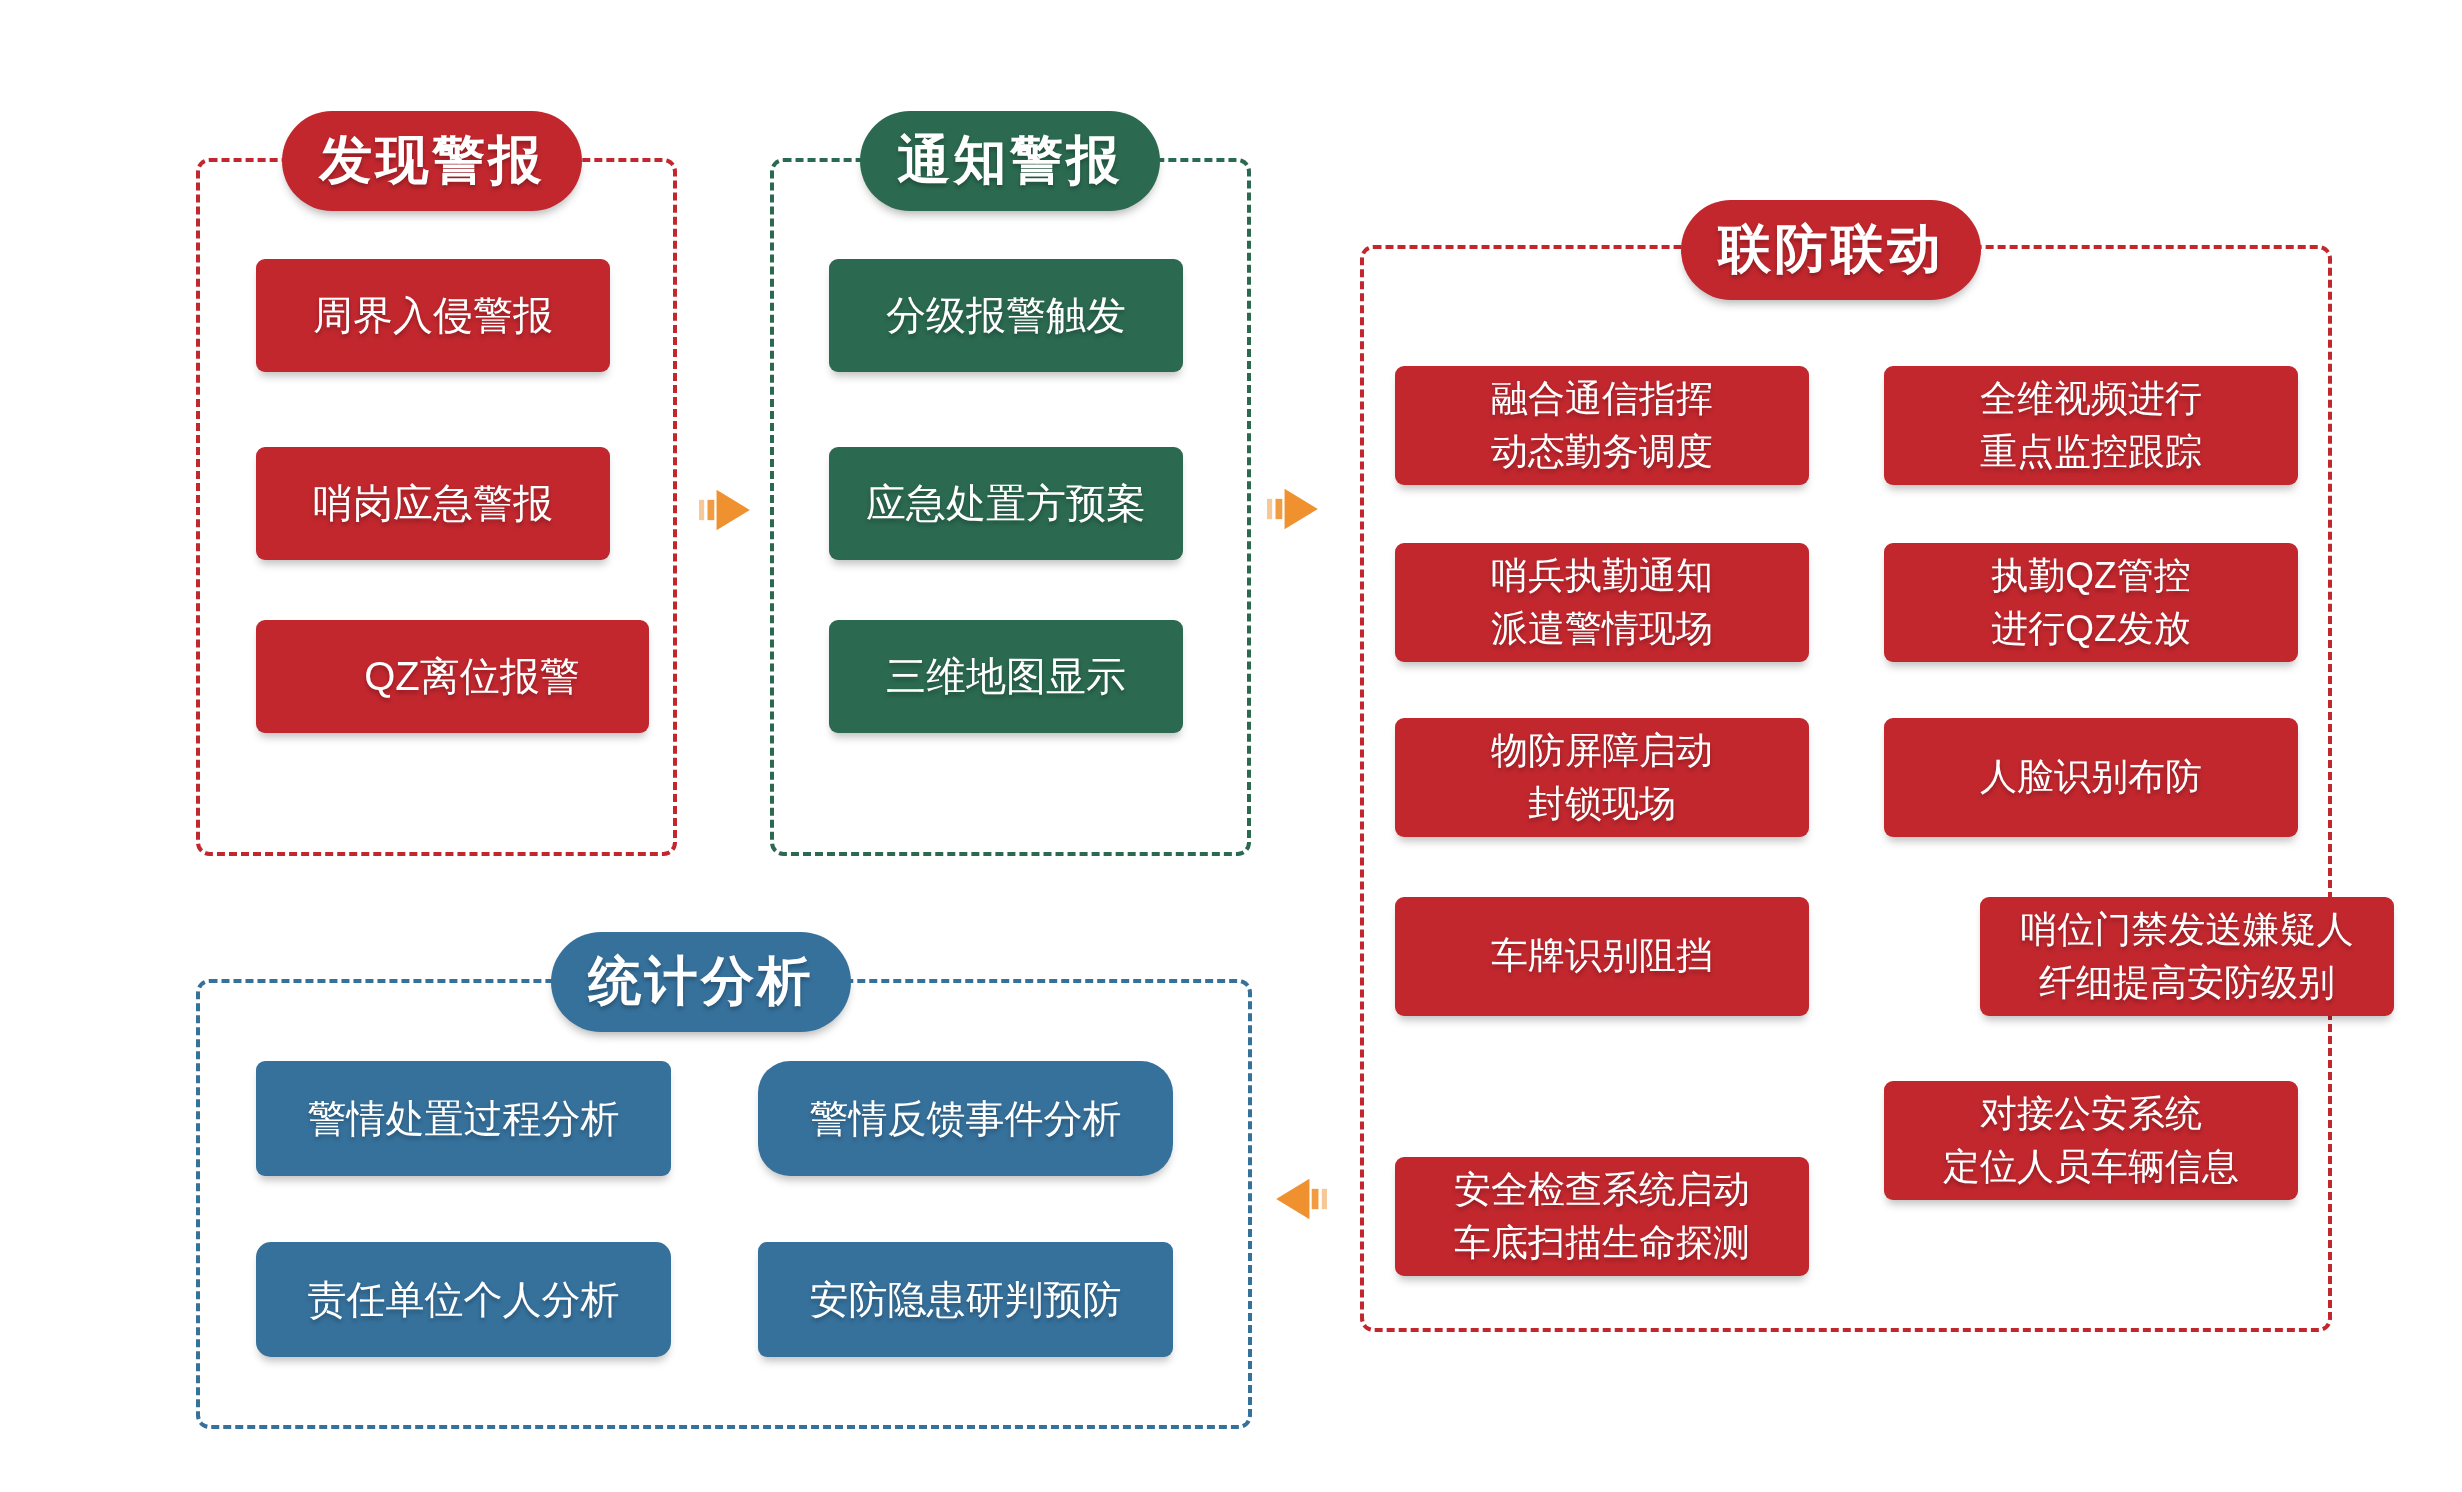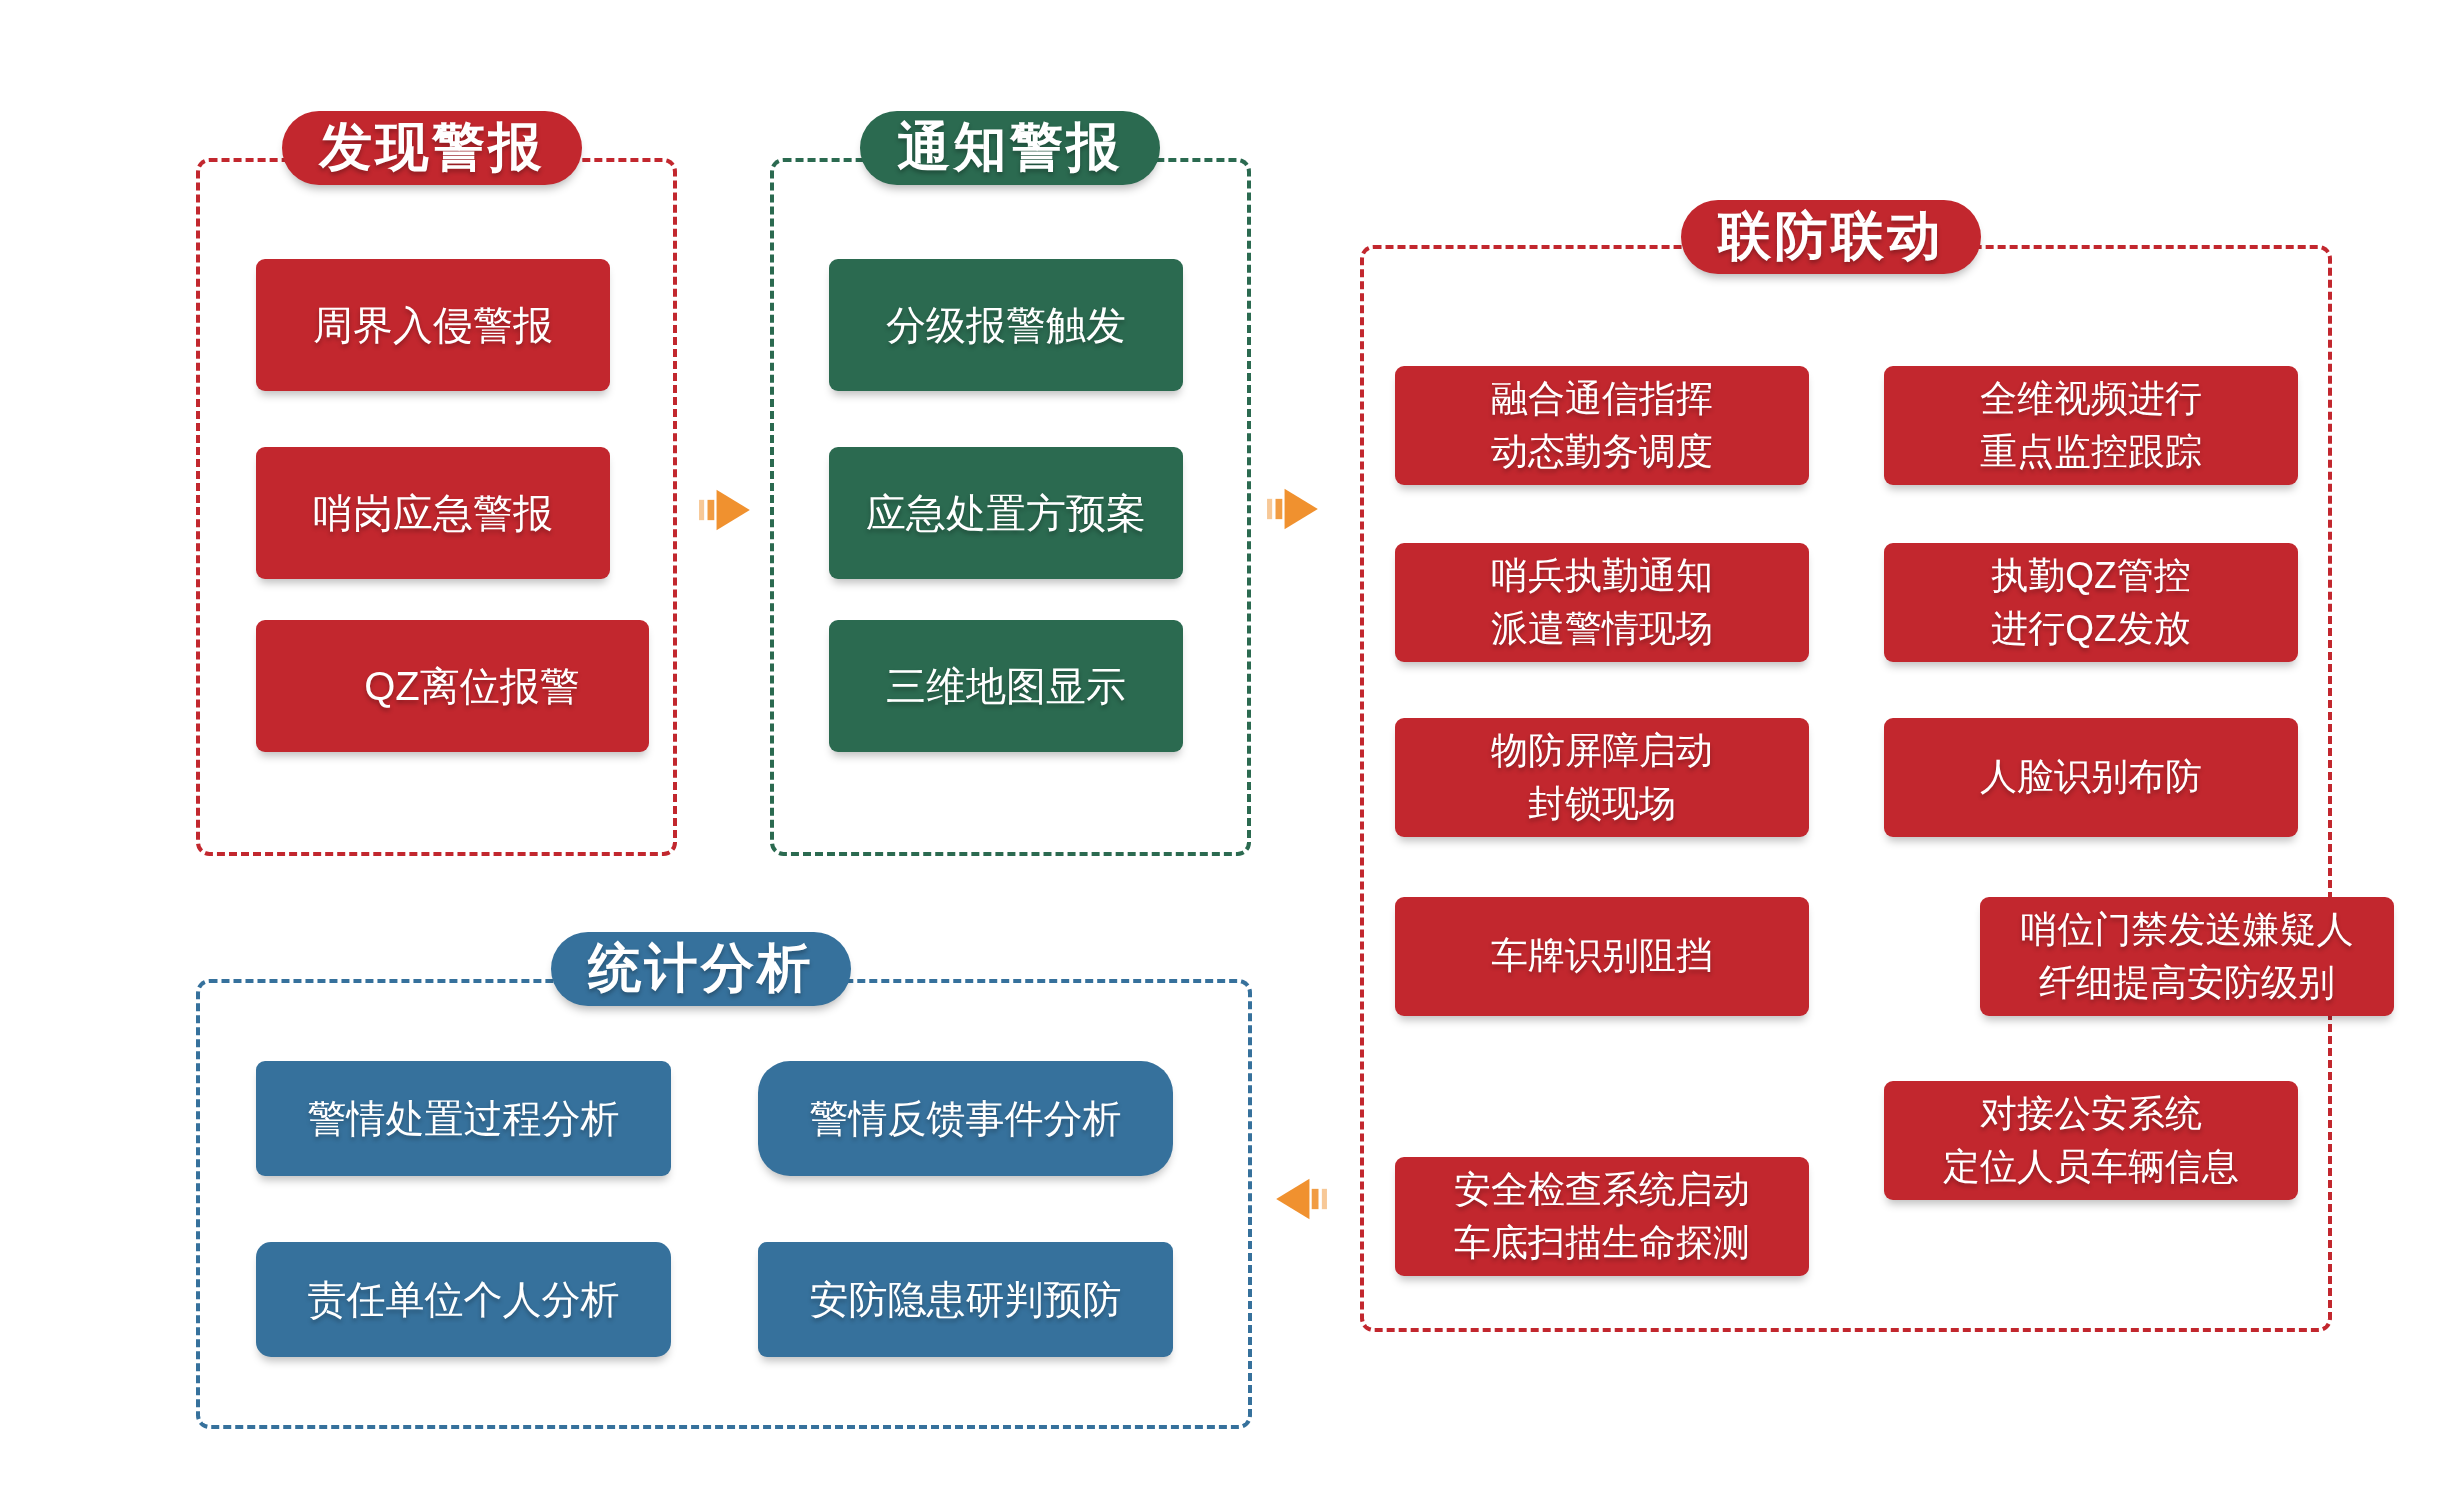--- a/index.html
+++ b/index.html
@@ -20,21 +20,21 @@
     border-radius: 13.5px;
     background: transparent;
   }
   .border-red   { border: 4.5px dashed #C2272E; }
   .border-green { border: 4.5px dashed #2B6A50; }
   .border-blue  { border: 4.5px dashed #36719C; }
 
   .pill {
     position: absolute;
     width: 300px;
-    height: 74px;
+    height: 100px;
     border-radius: 51px;
     display: flex;
     align-items: center;
     justify-content: center;
     color: #FFFFFF;
     font-size: 53px;
     font-weight: 700;
     letter-spacing: 3.4px;
     z-index: 5;
     box-shadow: 0 6.7px 10px -3.4px rgba(0,0,0,0.30);
@@ -52,21 +52,21 @@
     align-items: center;
     justify-content: center;
     text-align: center;
     color: #FFFFFF;
     white-space: pre-line;
     box-shadow: 0 6.7px 9px -3.4px rgba(0,0,0,0.25);
     text-shadow: 0 3.4px 4.5px rgba(0,0,0,0.28);
     z-index: 2;
   }
   
-  .box-s12 { width: 354px; height: 132px; font-size: 40px; }
+  .box-s12 { width: 354px; height: 113px; font-size: 40px; }
   
   .box-s3  { width: 414px; height: 119px; font-size: 37px; line-height: 1.42; }
   
   .box-s4  { width: 415px; height: 115px; font-size: 39px; }
 
   .arrow {
     position: absolute;
     width: 52px;
     height: 44px;
     z-index: 3;

